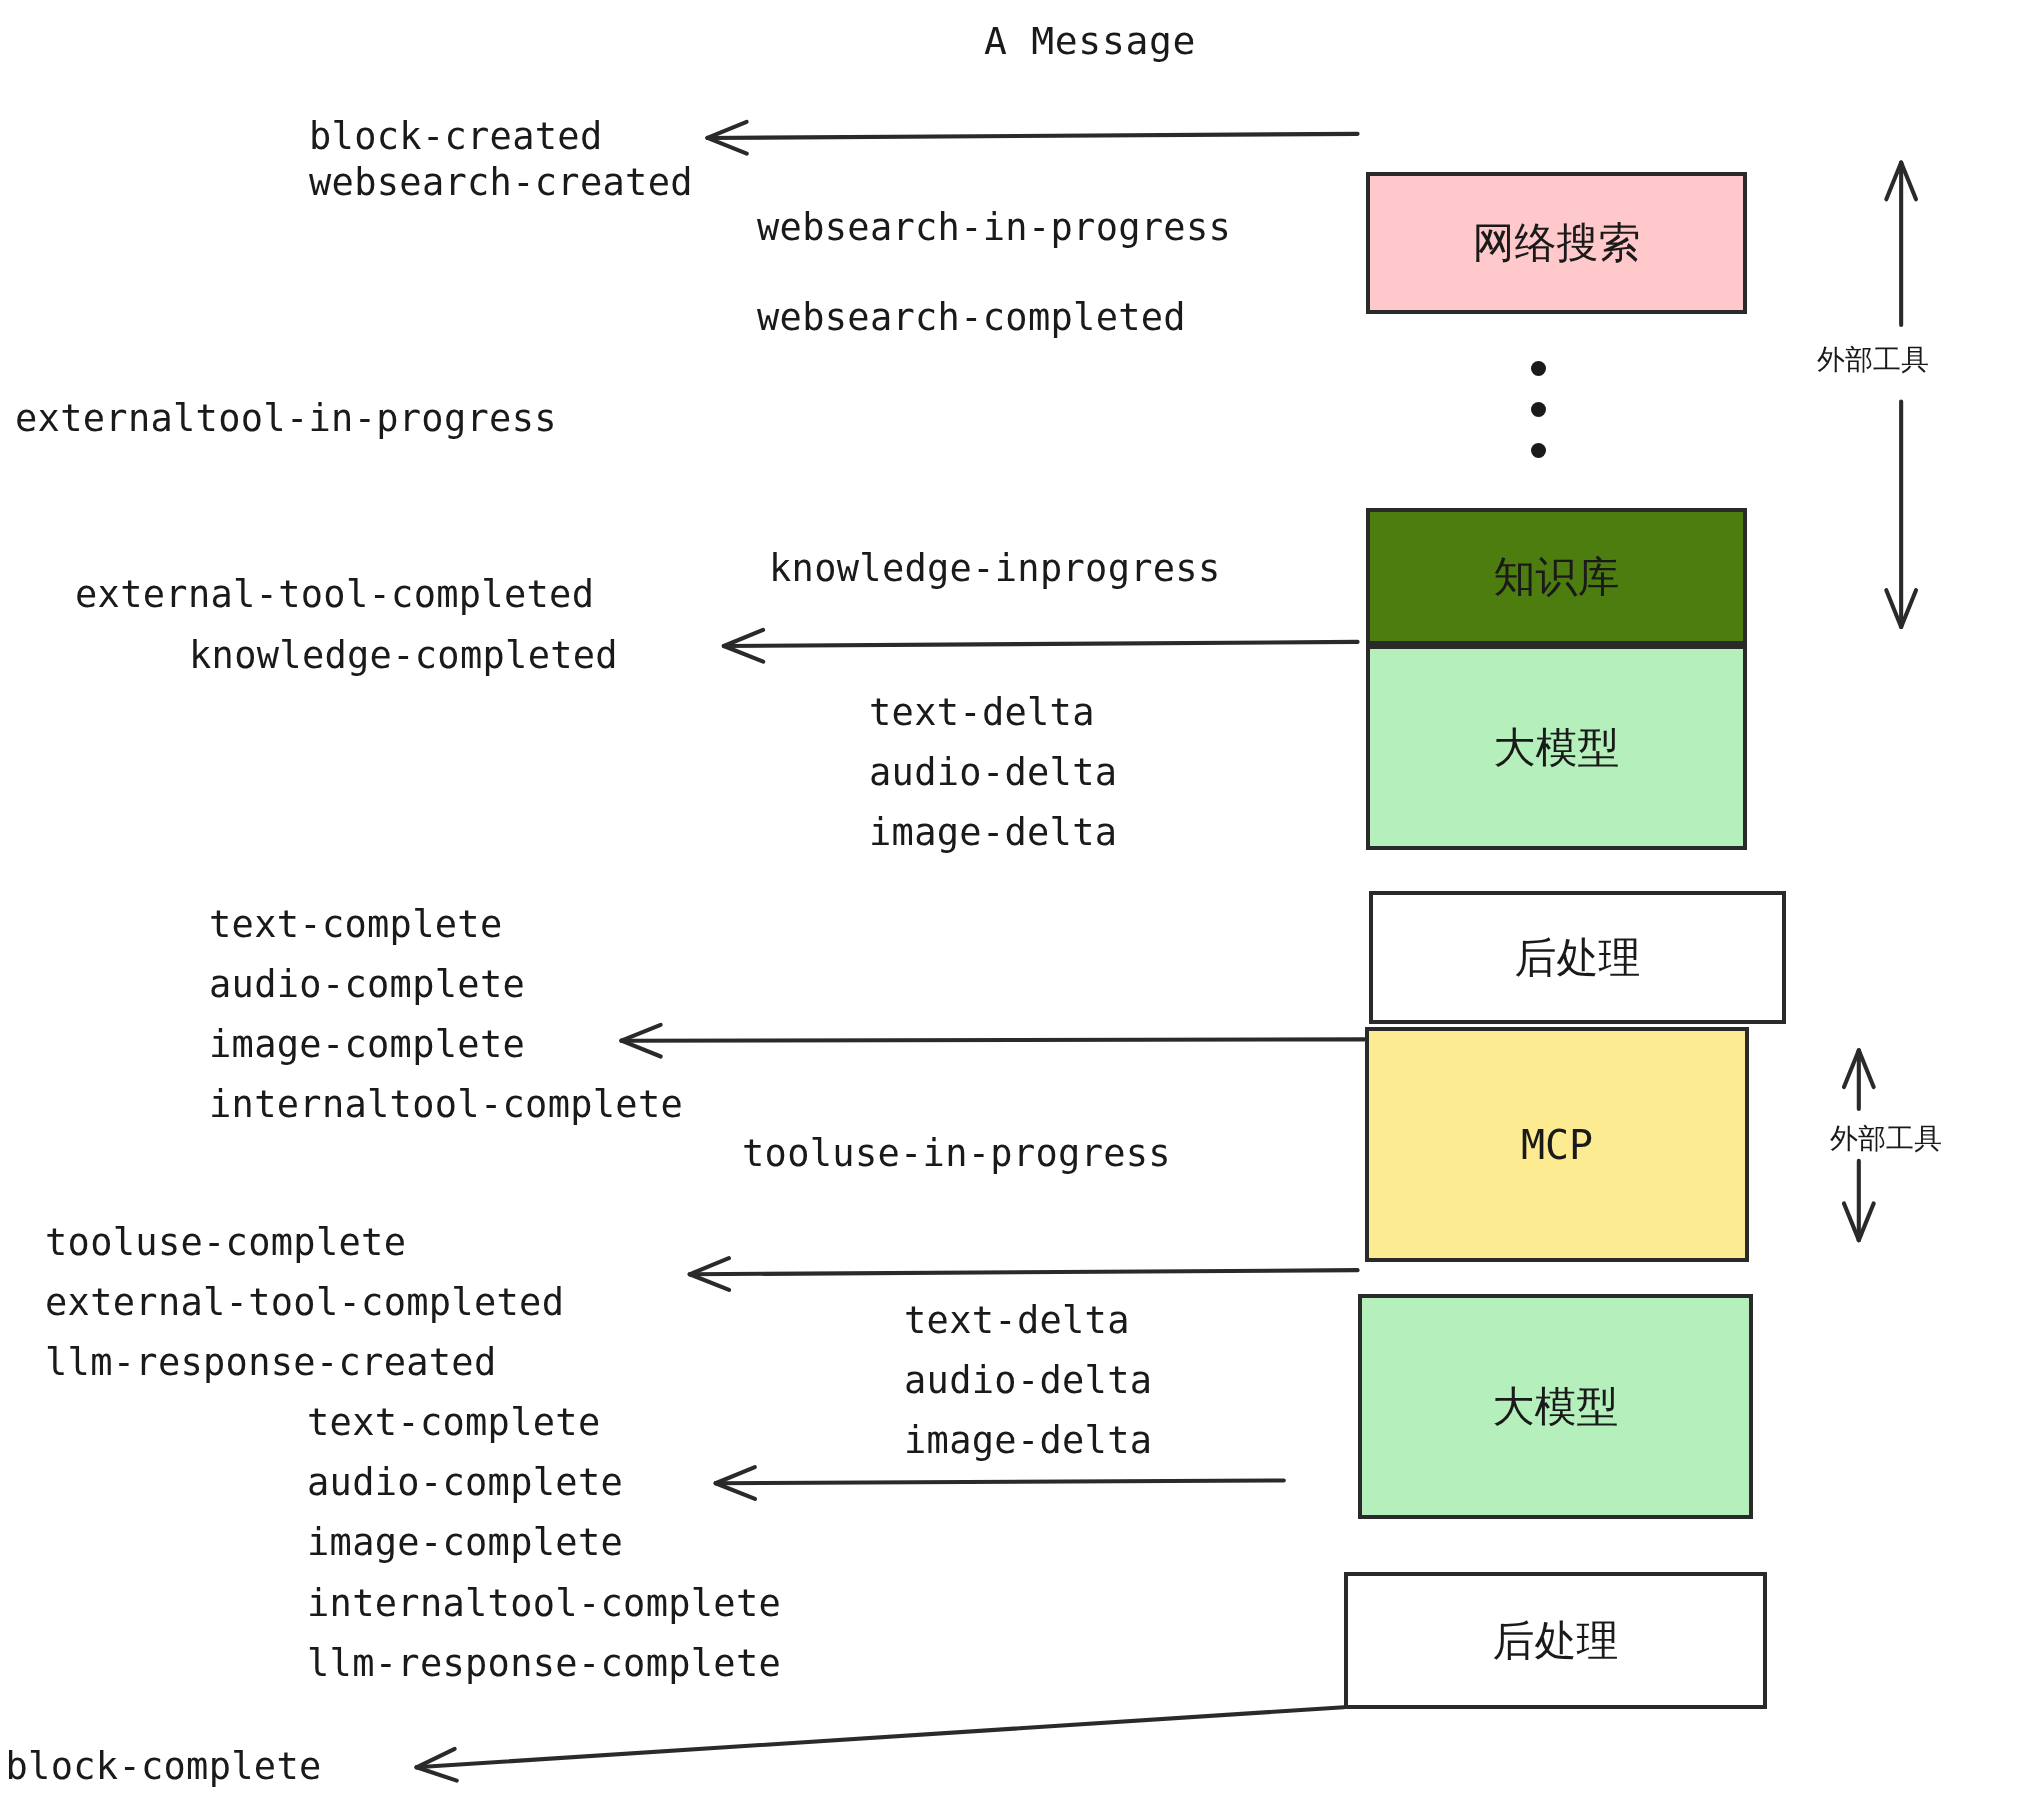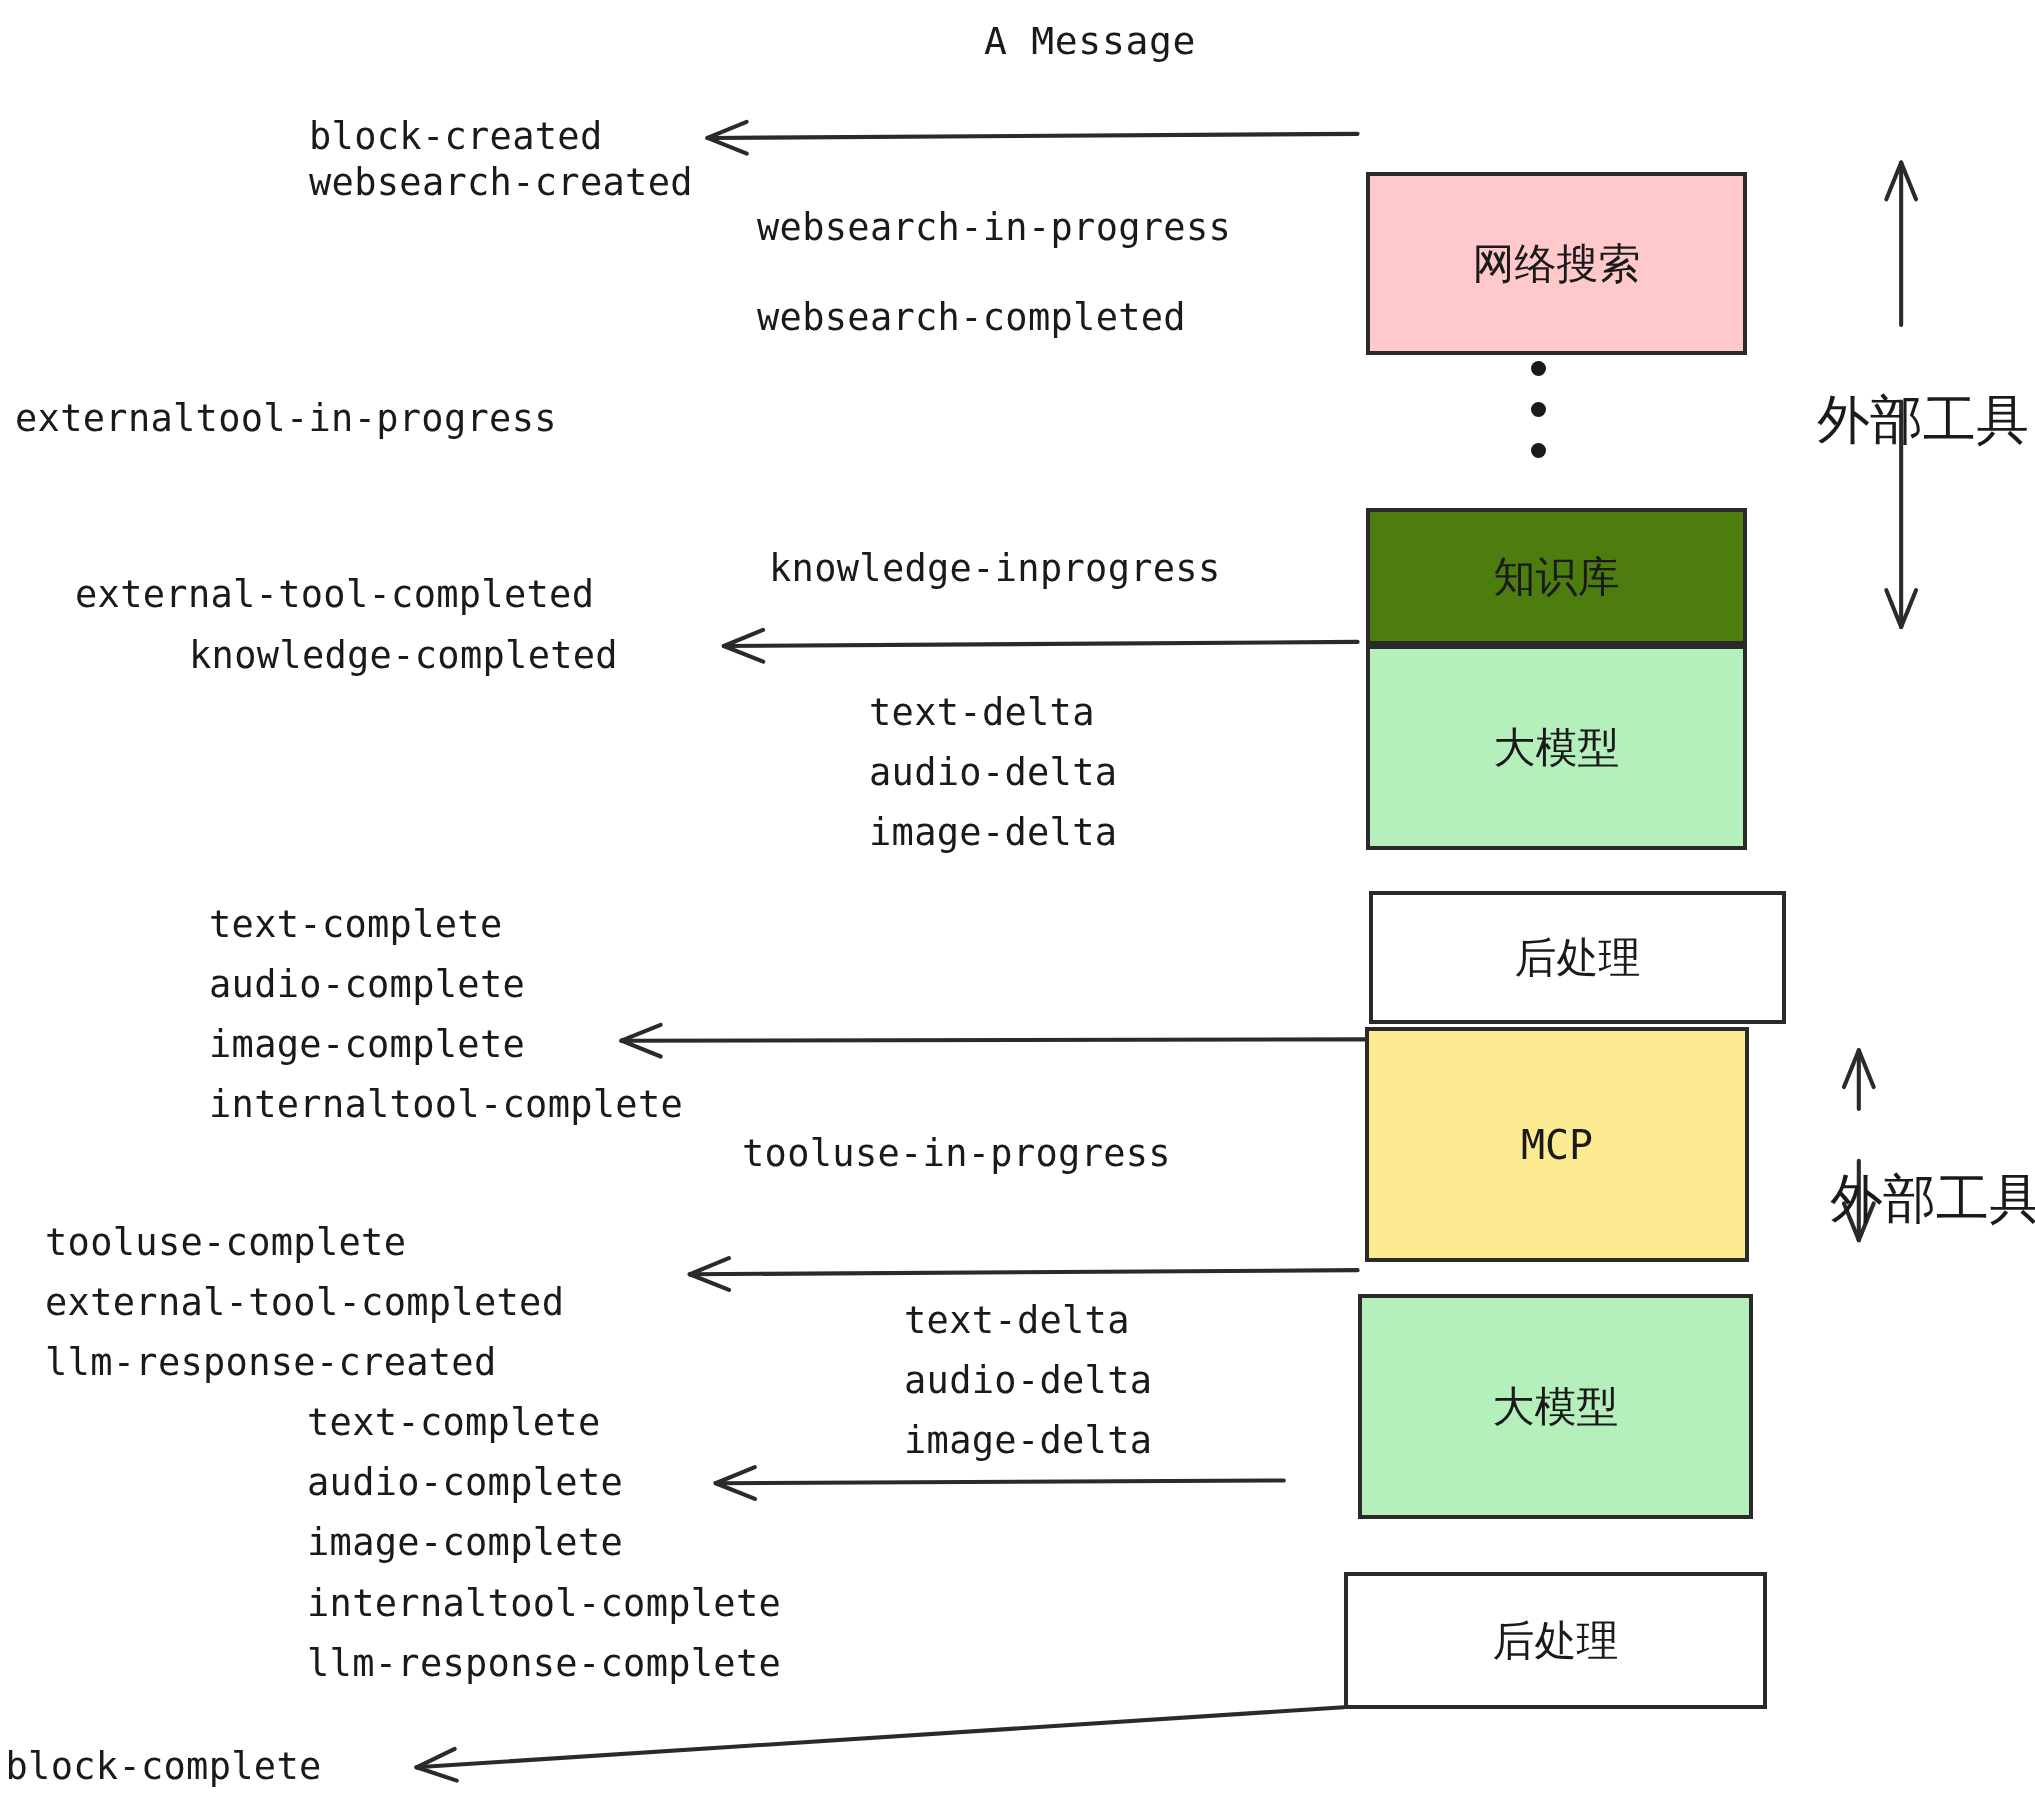--- a/index.html
+++ b/index.html
@@ -59,24 +59,23 @@
   .dot {
     position: absolute;
     width: 15px;
     height: 15px;
     border-radius: 50%;
     background: #1a1a1a;
   }
   .sidelabel {
     position: absolute;
     font-family: Liberation Sans, sans-serif;
-    font-size: 53px;
-    color: #1a1a1a;
-    white-space: nowrap;
-    margin-top: 44px;
+    font-size: 28px;
+    color: #1a1a1a;
+    white-space: nowrap;
   }
 </style>
 </head>
 <body>
 
 <div id="canvas">
 
   <div class="title" id="title-el" style="left: 984px; top: 19px;">A Message</div>
 
   <svg class="overlay" id="overlay" viewBox="0 0 2980 2630">
@@ -126,21 +125,21 @@
         <line x1="2722" y1="1538" x2="2700.272817581877" y2="1591.7766635648736" stroke="#2A2A2A" stroke-width="6" stroke-linecap="round"></line>
       </g>
       <line x1="2722" y1="1700" x2="2722" y2="1816" stroke="#2A2A2A" stroke-width="6" stroke-linecap="round"></line>
       <g>
         <line x1="2722" y1="1816" x2="2700.272817581877" y2="1762.2233364351264" stroke="#2A2A2A" stroke-width="6" stroke-linecap="round"></line>
         <line x1="2722" y1="1816" x2="2743.727182418123" y2="1762.2233364351264" stroke="#2A2A2A" stroke-width="6" stroke-linecap="round"></line>
       </g>
     </svg>
 
   <div id="nodes-layer">
-      <div class="node" style="left: 1366px; top: 172px; width: 381px; height: 183px; background: rgb(255, 201, 203);">
+      <div class="node" style="left: 1366px; top: 172px; width: 381px; height: 142px; background: rgb(255, 201, 203);">
         <span>网络搜索</span>
       </div>
       <div class="node" style="left: 1366px; top: 508px; width: 381px; height: 137px; background: #4d7c0f;">
         <span>知识库</span>
       </div>
       <div class="node" style="left: 1366px; top: 645px; width: 381px; height: 205px; background: rgb(181, 240, 188);">
         <span>大模型</span>
       </div>
       <div class="node" style="left: 1369px; top: 891px; width: 417px; height: 133px; background: rgb(255, 255, 255);">
         <span>后处理</span>

